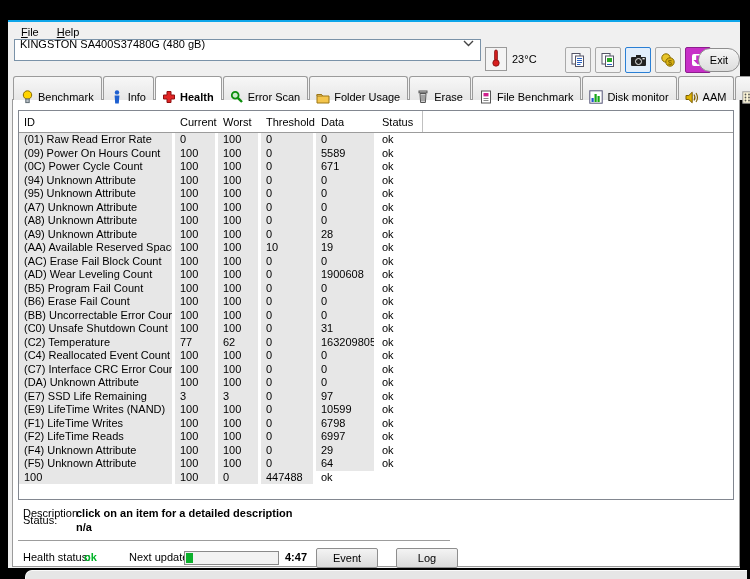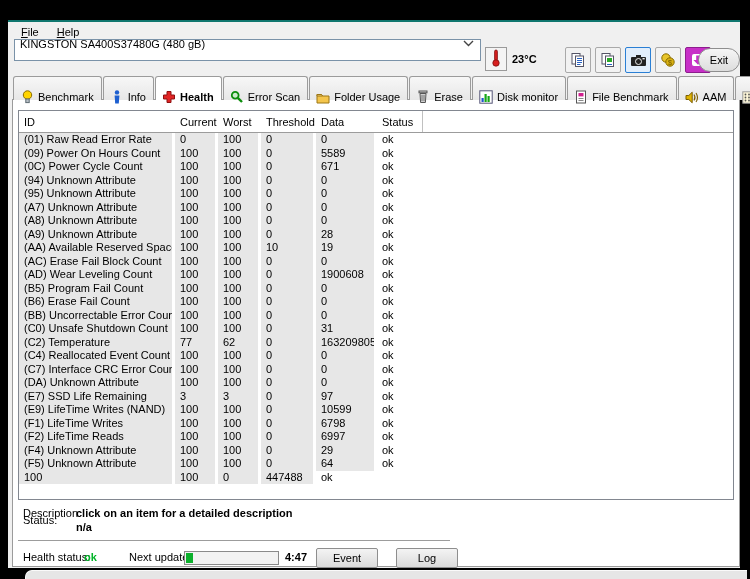--- a/index.html
+++ b/index.html
@@ -2,38 +2,38 @@
 <html><head>
 <meta charset="utf-8">
 <style>
   html,body{margin:0;padding:0;}
   body{
     width:750px;height:579px;background:#000;position:relative;overflow:hidden;
     font-family:"Liberation Sans","DejaVu Sans",sans-serif;font-size:11px;color:#000;
   }
   .window{
     position:absolute;left:8px;top:20px;width:732px;height:548px;
-    background:#f0f0f0;border-top:2px solid #0f766e;box-sizing:border-box;
+    background:#f0f0f0;border-top:2px solid #0ea5e9;box-sizing:border-box;
   }
   
   .menubar{position:absolute;left:0;top:0;width:100%;height:20px;display:flex;align-items:center;padding-left:4px;}
   .menu-item{padding:2px 9px;cursor:default;}
   .menu-item::first-letter{text-decoration:underline;}
   
   .combo{
     position:absolute;left:6px;top:17px;width:467px;height:22px;background:#fff;
     border:1px solid #7a92a8;box-sizing:border-box;display:flex;align-items:center;justify-content:space-between;
     padding:0 6px 13px 5px;
   }
   .combo .chev{color:#444;font-size:10px;line-height:1;}
   .thermo-box{
     position:absolute;left:477px;top:25px;width:22px;height:24px;background:#f4f4f4;
     border:1px solid #9a9a9a;box-sizing:border-box;display:flex;align-items:center;justify-content:center;
   }
-  .temp-label{position:absolute;left:504px;top:31px;font-weight:bold;}
+  .temp-label{position:absolute;left:504px;top:31px;font-weight:normal;}
   .toolbtns{position:absolute;left:557px;top:25px;display:flex;gap:4px;}
   .toolbtn{
     width:26px;height:26px;background:#f2f2f2;border:1px solid #a9a9a9;box-sizing:border-box;
     display:flex;align-items:center;justify-content:center;border-radius:2px;
   }
   .toolbtn.selected{border:1px solid #2a7fd4;background:#e2eefb;}
   .toolbtn.magenta{background:#c72fc7;border-color:#8d1d8d;}
   .exit-btn{
     position:absolute;left:690px;top:26px;width:42px;height:24px;
     background:linear-gradient(#f6f6f6,#dddddd);border:1px solid #8e8e8e;border-radius:12px;
@@ -224,39 +224,39 @@
             <rect x="2" y="1" width="8" height="1.8" fill="#d6d6d6" stroke="#555"></rect>
             <path d="M3 3.5 h6 l-0.6 9 h-4.8 z" fill="#cfcfcf" stroke="#555"></path>
             <line x1="5" y1="5" x2="5" y2="11" stroke="#777"></line>
             <line x1="7" y1="5" x2="7" y2="11" stroke="#777"></line>
           </svg>
         </span>
         <span>Erase</span>
       </div>
       <div class="tab">
         <span class="ticon">
+          <svg width="12" height="14" viewBox="0 0 12 14">
+            <rect x="1.5" y="1" width="9" height="12" fill="#fff" stroke="#555"></rect>
+            <rect x="3.5" y="3" width="5" height="3.4" fill="#d0208e"></rect>
+            <line x1="3.5" y1="8.5" x2="8.5" y2="8.5" stroke="#888"></line>
+            <line x1="3.5" y1="10.5" x2="8.5" y2="10.5" stroke="#888"></line>
+          </svg>
+        </span>
+        <span>File Benchmark</span>
+      </div>
+      <div class="tab">
+        <span class="ticon">
           <svg width="14" height="14" viewBox="0 0 14 14">
             <rect x="0.8" y="0.8" width="12.4" height="12.4" fill="#fff" stroke="#557"></rect>
             <rect x="2.5" y="8" width="2.2" height="4" fill="#2255cc"></rect>
             <rect x="5.5" y="4" width="2.2" height="8" fill="#18a818"></rect>
             <rect x="8.5" y="6" width="2.2" height="6" fill="#18a818"></rect>
           </svg>
         </span>
         <span>Disk monitor</span>
-      </div>
-      <div class="tab">
-        <span class="ticon">
-          <svg width="12" height="14" viewBox="0 0 12 14">
-            <rect x="1.5" y="1" width="9" height="12" fill="#fff" stroke="#555"></rect>
-            <rect x="3.5" y="3" width="5" height="3.4" fill="#d0208e"></rect>
-            <line x1="3.5" y1="8.5" x2="8.5" y2="8.5" stroke="#888"></line>
-            <line x1="3.5" y1="10.5" x2="8.5" y2="10.5" stroke="#888"></line>
-          </svg>
-        </span>
-        <span>File Benchmark</span>
       </div>
       <div class="tab">
         <span class="ticon">
           <svg width="14" height="13" viewBox="0 0 14 13">
             <path d="M1 4.5 h2.8 L7.2 1.2 v10.6 L3.8 8.5 H1 z" fill="#e0b400" stroke="#7a5c00"></path>
             <path d="M9 3.5 q2 3 0 6" fill="none" stroke="#7a5c00" stroke-width="1.1"></path>
             <path d="M11 2 q3 4.5 0 9" fill="none" stroke="#7a5c00" stroke-width="1.1"></path>
           </svg>
         </span>
         <span>AAM</span>

